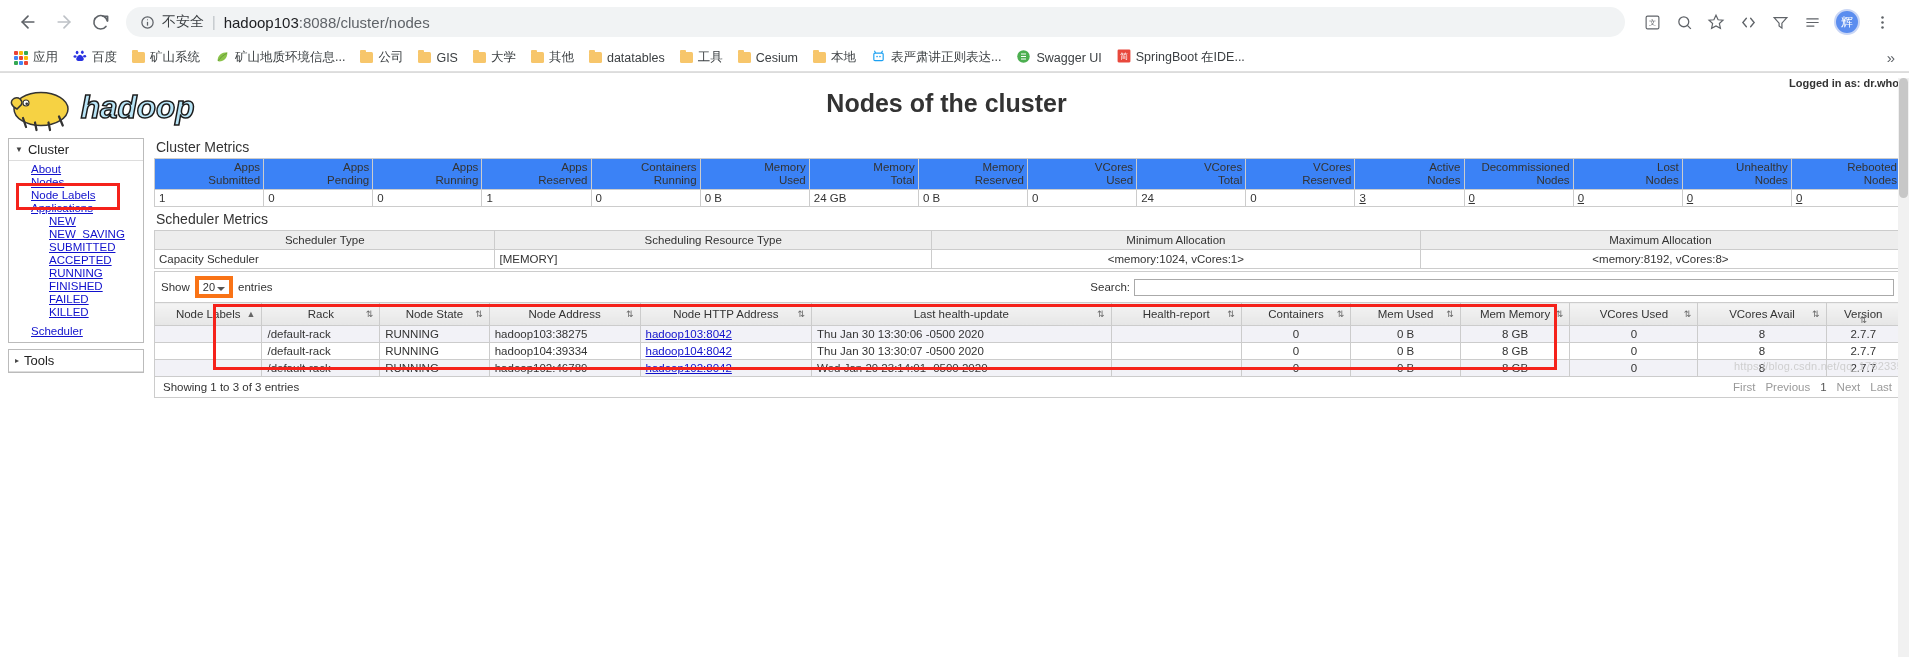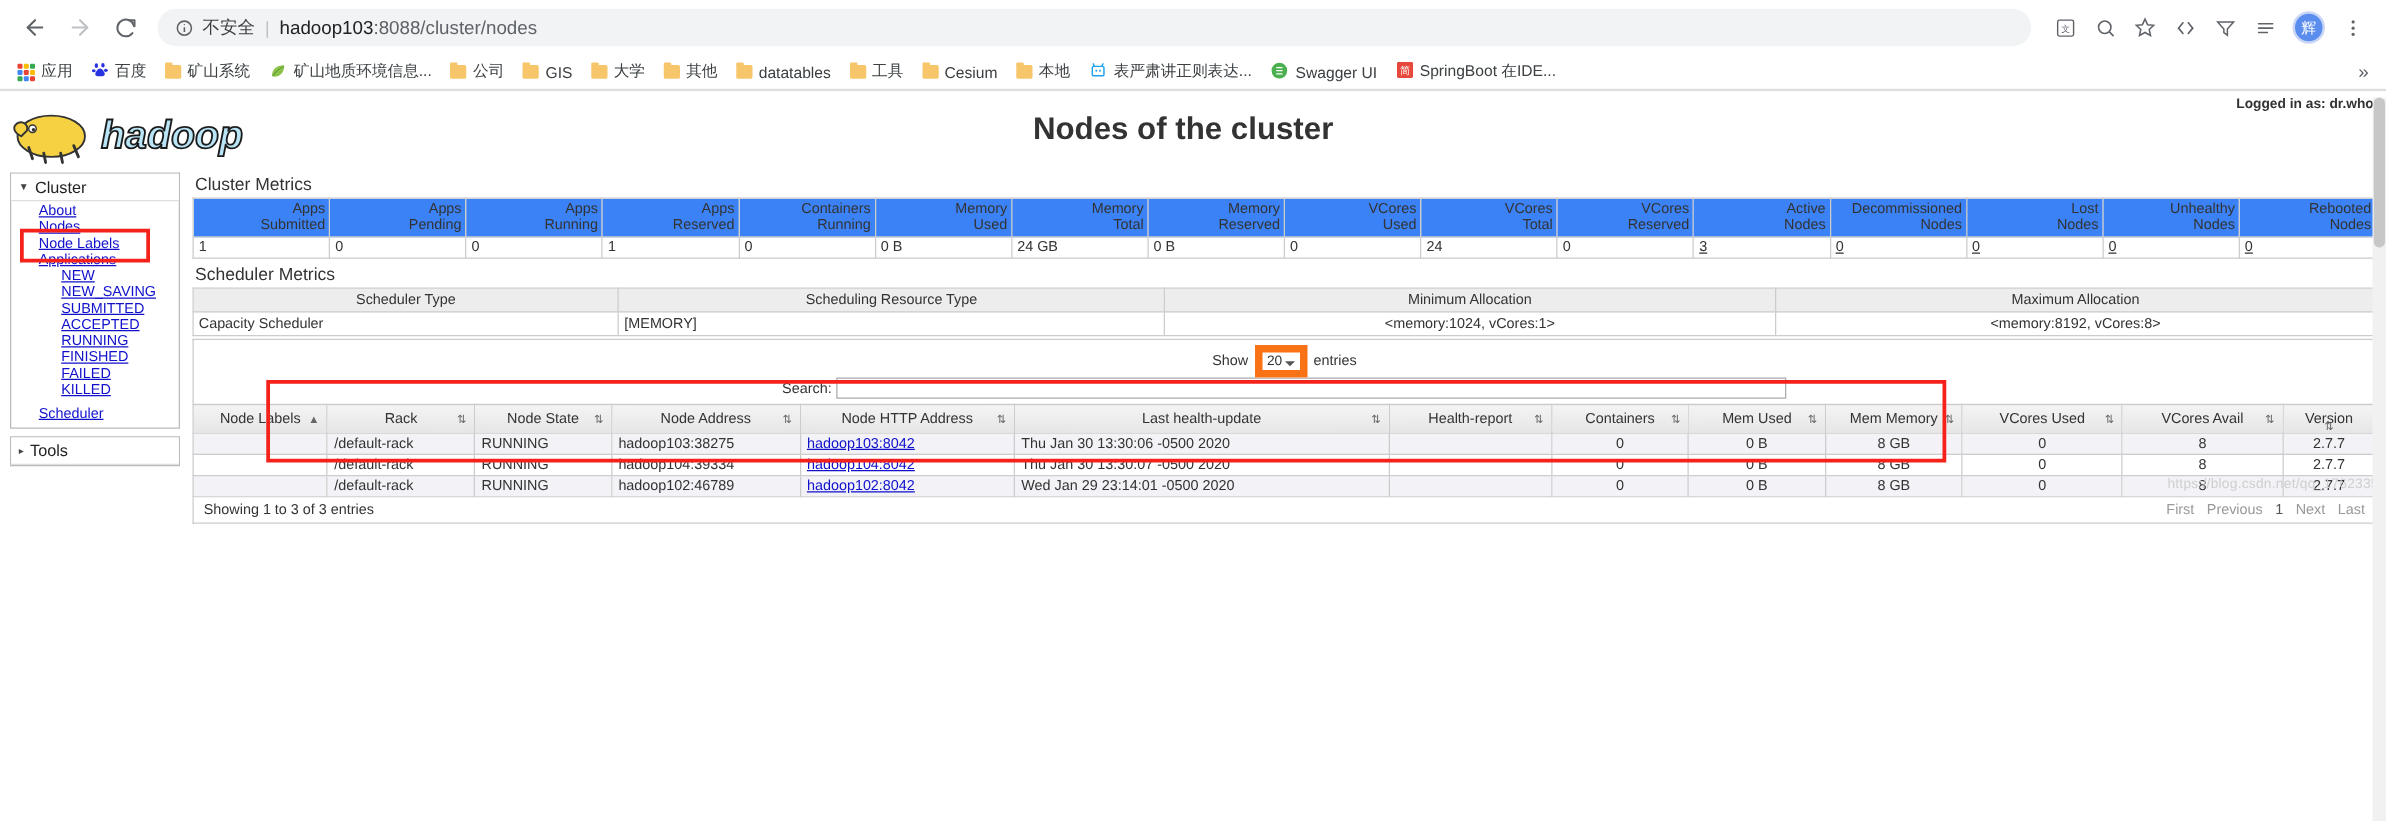--- a/index.html
+++ b/index.html
@@ -128,25 +128,25 @@
   }
   table.sched td {
     border:1px solid #ccc; font-size:11.5px; color:#333; padding:3px 4px; background:#fff;
   }
 
   
   .dt-wrap { position:relative; margin-top:2px; }
   .dt-top {
     display:flex; align-items:center; justify-content:space-between;
     border:1px solid #ccc; border-bottom:none; background:#fff;
-    padding:4px 6px; font-size:11.5px; color:#333;flex-direction:column;
+    padding:4px 6px; font-size:11.5px; color:#333;
   }
   .dt-len { display:flex; align-items:center; gap:5px; }
   .dt-select {
-    border:6px solid #f97316; background:#fff; font-size:11px; color:#333;
+    border:4px solid #f97316; background:#fff; font-size:11px; color:#333;
     padding:1px 14px 1px 4px; position:relative; display:inline-block; min-width:34px;
   }
   .dt-select::after {
     content:''; position:absolute; right:4px; top:7px;
     border-left:4px solid transparent; border-right:4px solid transparent;
     border-top:4px solid #555;
   }
   .dt-filter { display:flex; align-items:center; gap:4px; }
   .dt-filter input {
     border:1px solid #aaa; height:17px; width:760px; font-size:11px;

